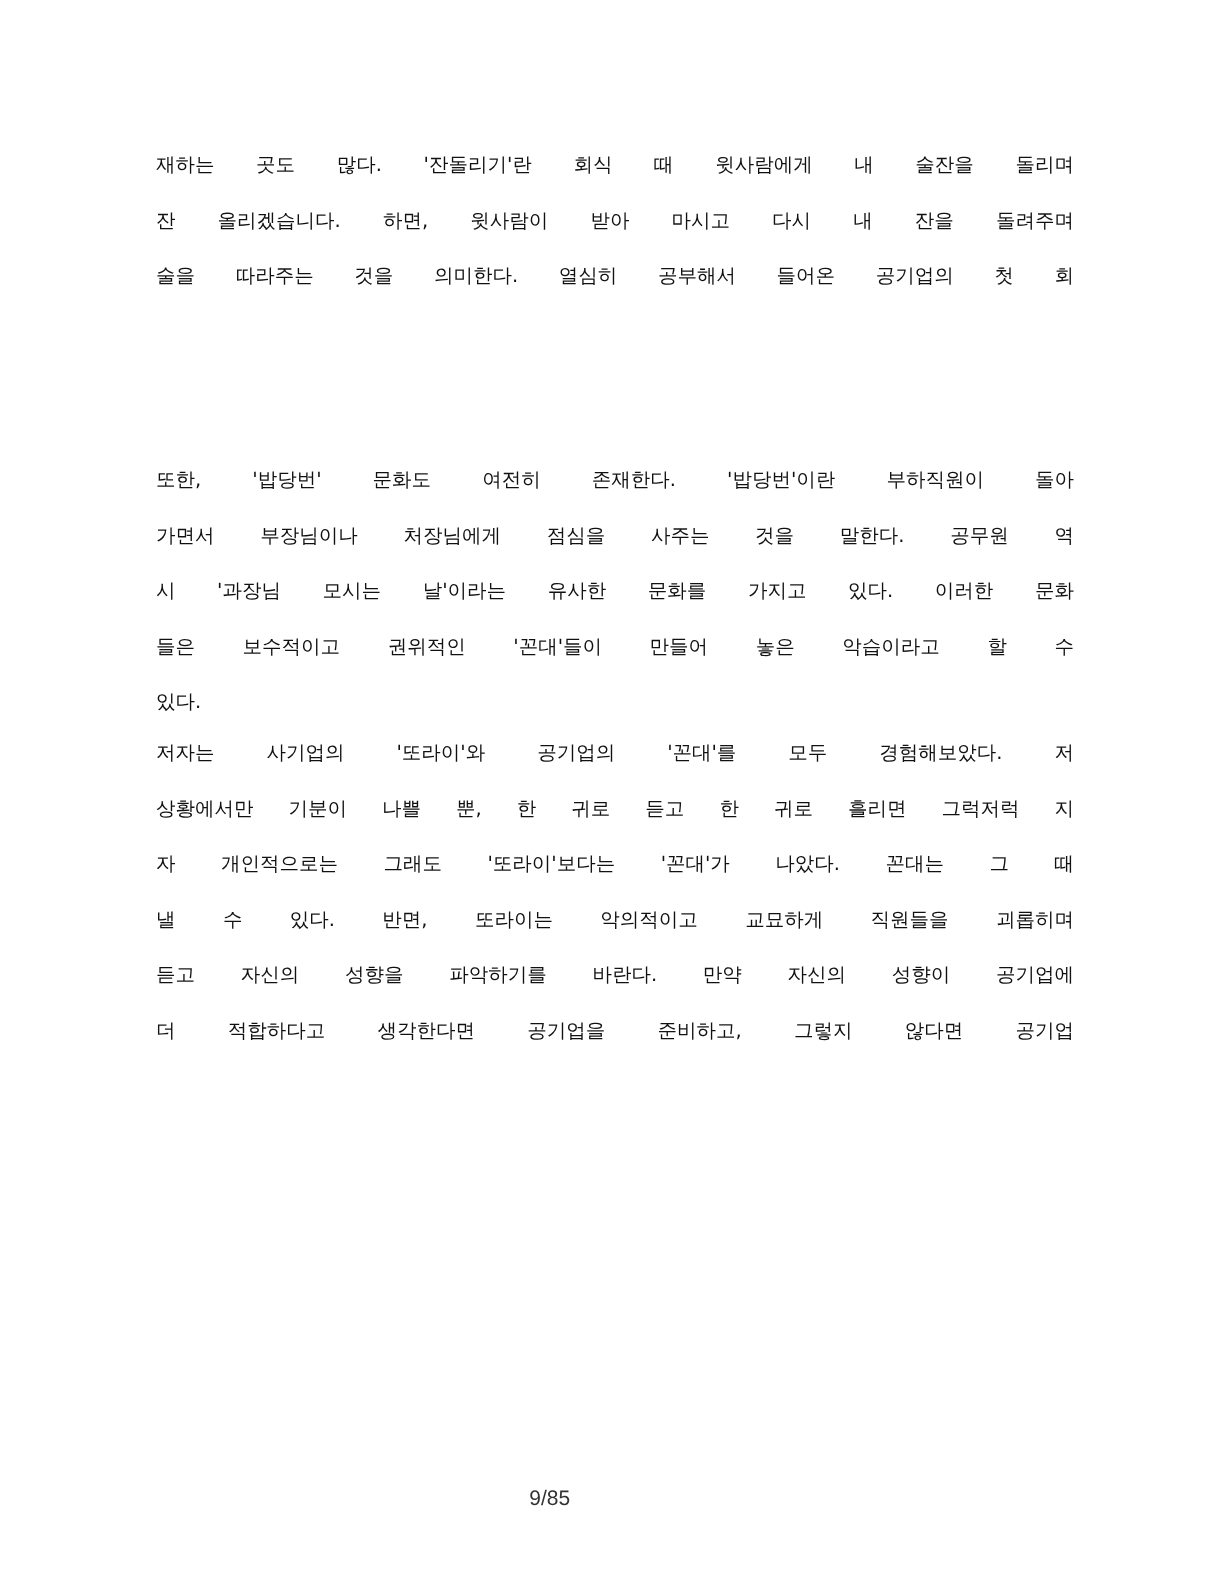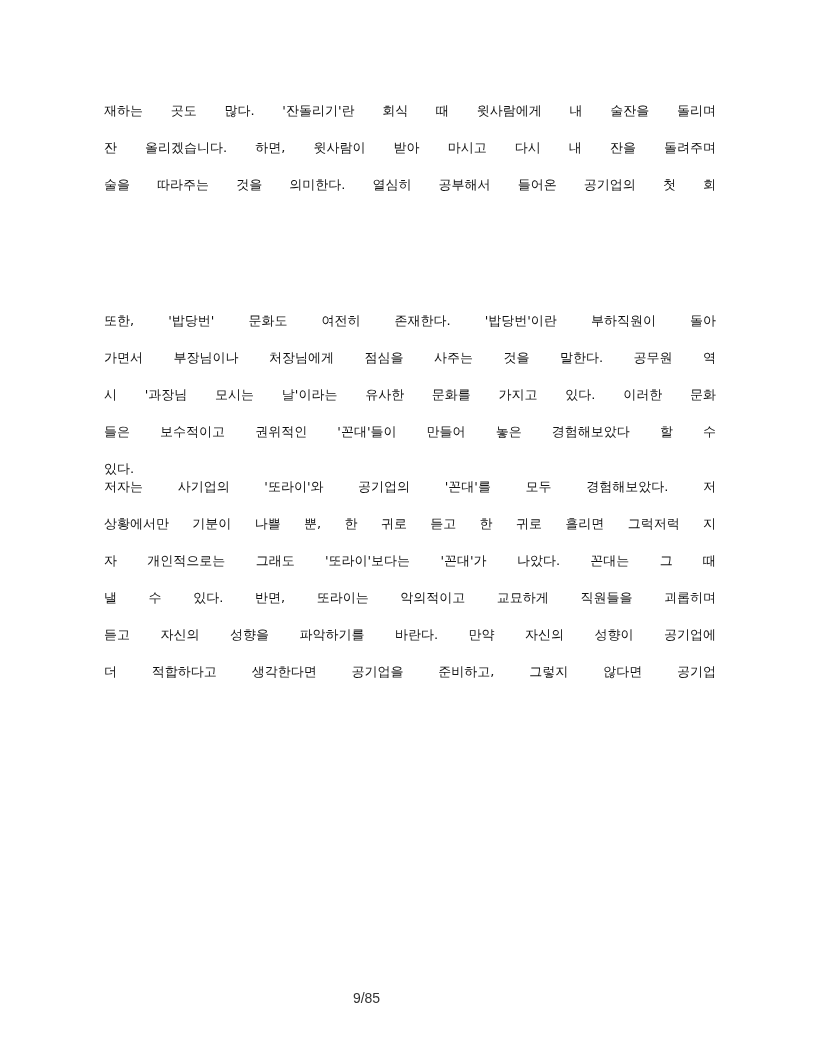--- a/index.html
+++ b/index.html
@@ -39,21 +39,21 @@
       white-space: nowrap;
       text-align: justify;
       text-align-last: justify;
       letter-spacing: 0px;
     }
     .line.last {
       text-align-last: left;
     }
     .para-1 { position: absolute; top: 0; left: 0; width: 612px; }
     .para-2 { position: absolute; top: 170px; left: 0; width: 612px; margin-top: 40px; }
-    .para-3 { position: absolute; top: 376px; left: 0; width: 612px; }
+    .para-3 { position: absolute; top: 392px; left: 0; width: 612px; }
     .page-number {
       position: absolute;
       top: 990px;
       left: 0;
       width: 733px;
       text-align: center;
       font-size: 14px;
       color: #333333;
       font-family: "Liberation Sans", "DejaVu Sans", sans-serif;
     }
@@ -67,21 +67,21 @@
     <div class="para para-1">
       <span class="line">재하는 곳도 많다. '잔돌리기'란 회식 때 윗사람에게 내 술잔을 돌리며</span>
       <span class="line">잔 올리겠습니다. 하면, 윗사람이 받아 마시고 다시 내 잔을 돌려주며</span>
       <span class="line">술을 따라주는 것을 의미한다. 열심히 공부해서 들어온 공기업의 첫 회</span>
     </div>
 
     <div class="para para-2">
       <span class="line">또한, '밥당번' 문화도 여전히 존재한다. '밥당번'이란 부하직원이 돌아</span>
       <span class="line">가면서 부장님이나 처장님에게 점심을 사주는 것을 말한다. 공무원 역</span>
       <span class="line">시 '과장님 모시는 날'이라는 유사한 문화를 가지고 있다. 이러한 문화</span>
-      <span class="line">들은 보수적이고 권위적인 '꼰대'들이 만들어 놓은 경험해보았다 할 수</span>
+      <span class="line">들은 보수적이고 권위적인 '꼰대'들이 만들어 놓은 악습이라고 할 수</span>
       <span class="line last">있다.</span>
     </div>
 
     <div class="para para-3">
       <span class="line">저자는 사기업의 '또라이'와 공기업의 '꼰대'를 모두 경험해보았다. 저</span>
       <span class="line">상황에서만 기분이 나쁠 뿐, 한 귀로 듣고 한 귀로 흘리면 그럭저럭 지</span>
       <span class="line">자 개인적으로는 그래도 '또라이'보다는 '꼰대'가 나았다. 꼰대는 그 때</span>
       <span class="line">낼 수 있다. 반면, 또라이는 악의적이고 교묘하게 직원들을 괴롭히며</span>
       <span class="line">듣고 자신의 성향을 파악하기를 바란다. 만약 자신의 성향이 공기업에</span>
       <span class="line">더 적합하다고 생각한다면 공기업을 준비하고, 그렇지 않다면 공기업</span>

